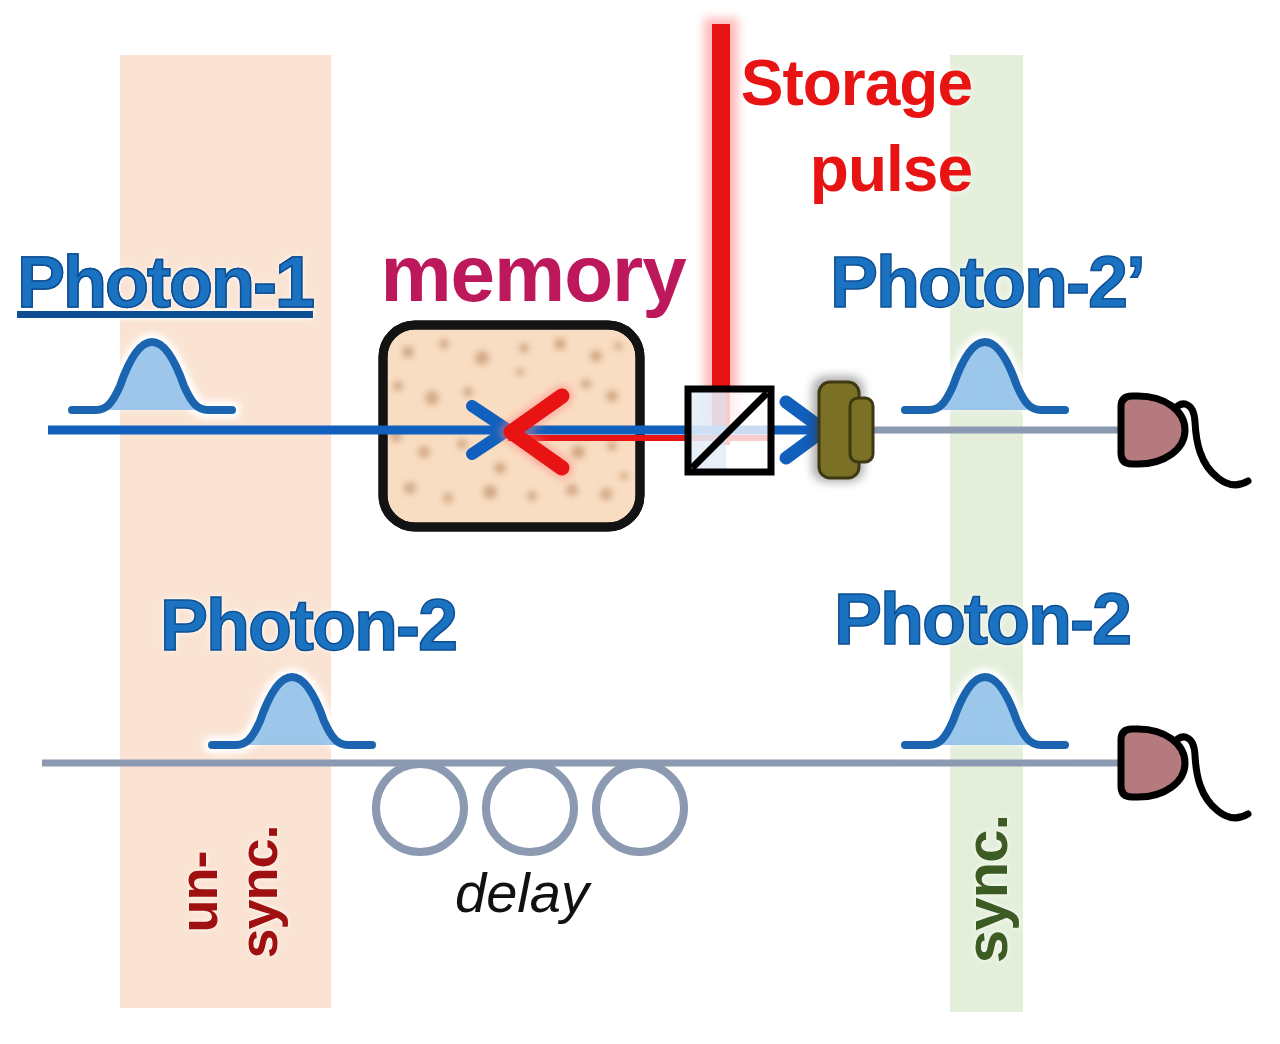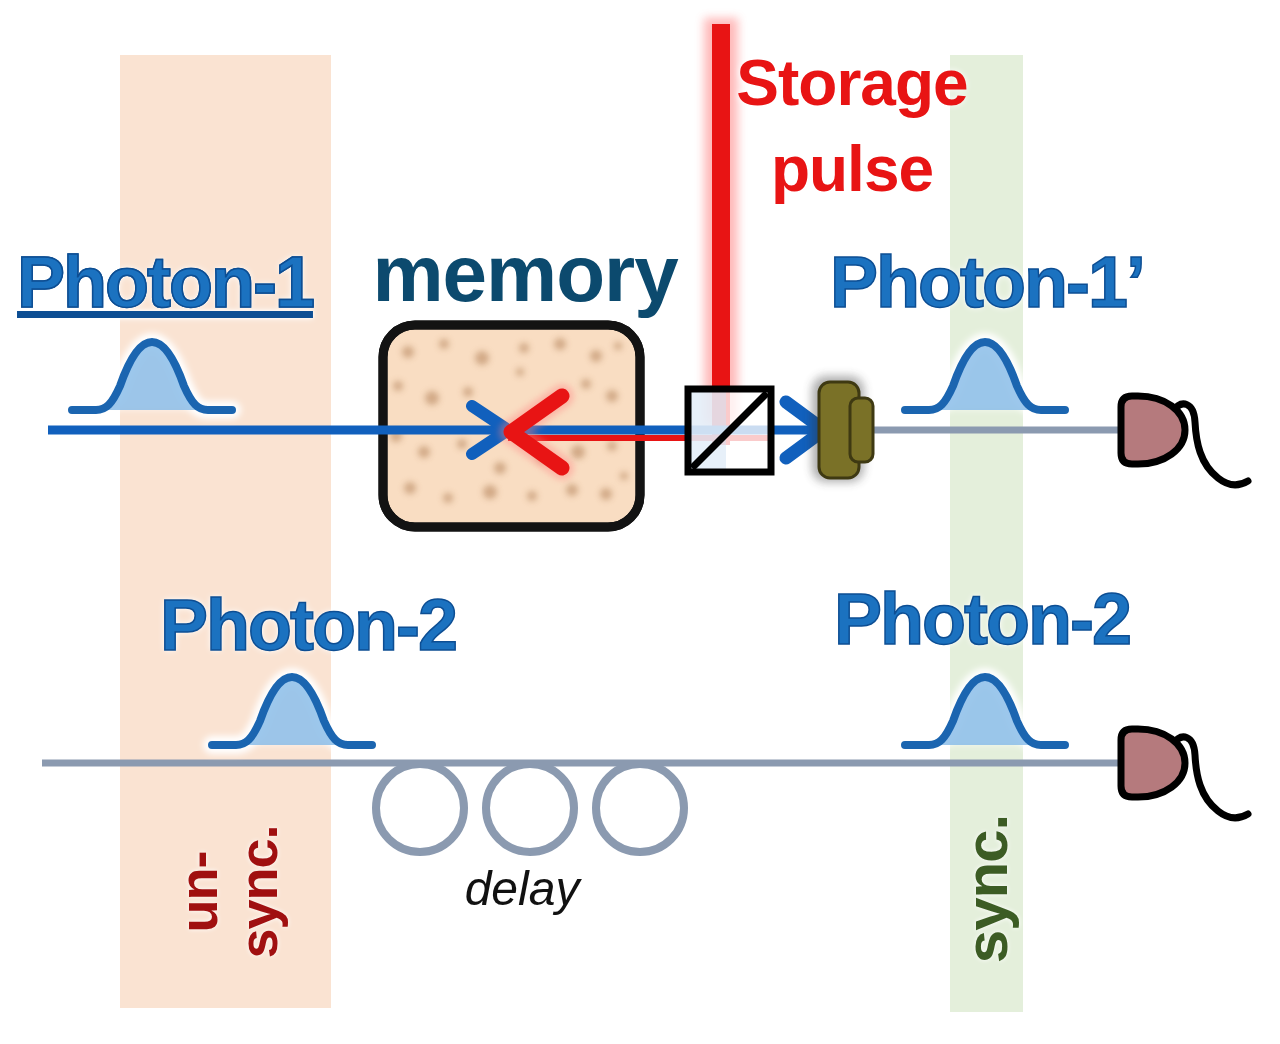--- a/index.html
+++ b/index.html
@@ -14,27 +14,28 @@
   .lbl{position:absolute;z-index:2;text-align:center;line-height:1.04;white-space:nowrap;}
   .lbl-blue{
     color:var(--photon-blue,#1b72c0);font-weight:700;font-size:72px;letter-spacing:-2px;
     -webkit-text-stroke:1.5px #0d4e93;
     text-shadow:0 0 7px #fff,0 0 3px #fff;
   }
   #lbl-photon1{left:10px;top:245px;width:310px;text-decoration:underline;}
   #lbl-photon1p{left:822px;top:245px;width:330px;}
   #lbl-photon2l{left:148px;top:588px;width:320px;}
   #lbl-photon2r{left:822px;top:582px;width:320px;}
-  #lbl-memory{left:360px;top:232px;width:330px;font-size:80px;font-weight:800;letter-spacing:-1px;color:#0c4a6e;}
+  #lbl-memory{left:368px;top:232px;width:330px;font-size:80px;font-weight:800;letter-spacing:-1px;color:#be185d;}
   #lbl-storage{
     left:732px;top:40px;width:240px;white-space:normal;line-height:1.35;
     color:var(--storage-red,#e81414);font-weight:700;font-size:64px;letter-spacing:-1px;
     text-shadow:0 0 6px #fff;
+    text-align:right;
   }
-  #lbl-delay{left:414px;top:864px;width:216px;font-style:italic;font-weight:500;font-size:48px;color:#111;}
+  #lbl-delay{left:414px;top:864px;width:216px;font-style:italic;font-weight:500;font-size:56px;color:#111;}
   #lbl-unsync{
     left:228px;top:892px;width:160px;white-space:normal;line-height:1.12;
     transform:translate(-50%,-50%) rotate(-90deg);
     font-size:54px;font-weight:700;letter-spacing:-1px;color:var(--unsync-red,#a01010);
     text-shadow:0 0 5px #fff;
   }
   #lbl-sync{
     left:987px;top:889px;
     transform:translate(-50%,-50%) rotate(-90deg);
     font-size:60px;font-weight:700;letter-spacing:-1px;color:var(--sync-green,#3c5c24);
@@ -175,19 +176,19 @@
     </g>
     <g>
       <use href="#pulse" transform="translate(985,745)" class="pulse-halo" filter="url(#b3)"></use>
       <use href="#pulse" transform="translate(985,745)" class="pulse-shape"></use>
     </g>
   </svg>
 
   <div id="lbl-photon1" class="lbl lbl-blue">Photon-1</div>
   <div id="lbl-memory" class="lbl">memory</div>
   <div id="lbl-storage" class="lbl">Storage pulse</div>
-  <div id="lbl-photon1p" class="lbl lbl-blue">Photon-1’</div>
+  <div id="lbl-photon1p" class="lbl lbl-blue">Photon-2’</div>
   <div id="lbl-photon2l" class="lbl lbl-blue">Photon-2</div>
   <div id="lbl-photon2r" class="lbl lbl-blue">Photon-2</div>
   <div id="lbl-delay" class="lbl">delay</div>
   <div id="lbl-unsync" class="lbl">un-sync.</div>
   <div id="lbl-sync" class="lbl">sync.</div>
 </div>
 
 </body></html>

